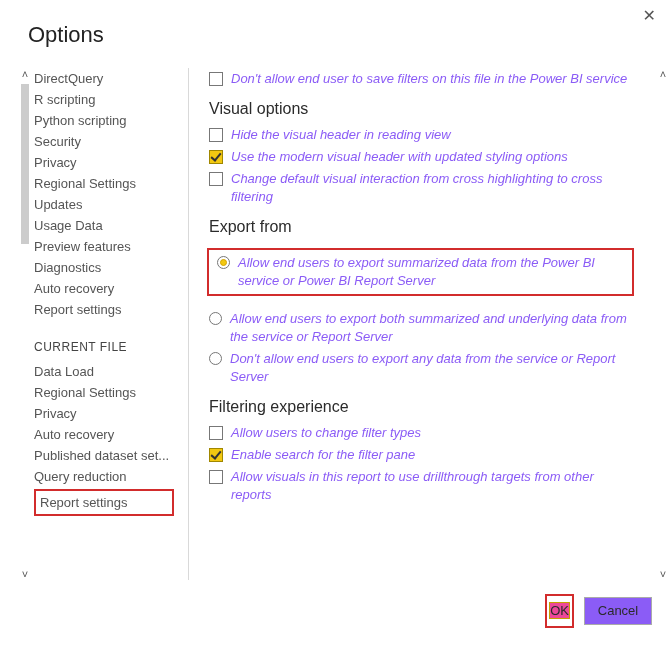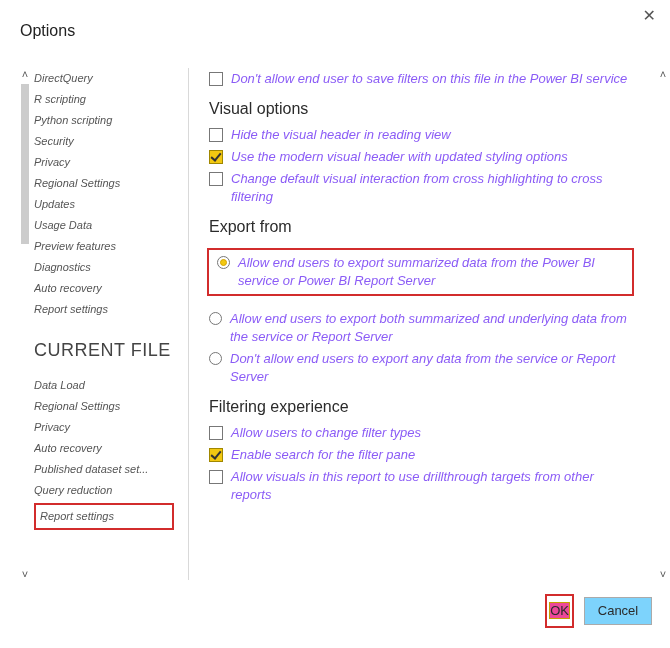--- a/index.html
+++ b/index.html
@@ -19,55 +19,54 @@
     top: 8px;
     right: 14px;
     font-size: 16px;
     color: #555;
     cursor: pointer;
     line-height: 1;
   }
   .title {
     position: absolute;
     top: 22px;
-    left: 20px;
-    font-size: 16px;
+    left: 28px;
+    font-size: 22px;
     font-weight: 400;
     color: #222;
   }
   .body {
     position: absolute;
     top: 68px;
     left: 24px;
     right: 16px;
     bottom: 68px;
     display: flex;
   }
   .sidebar {
     width: 160px;
     flex: 0 0 160px;
     position: relative;
     padding-left: 10px;
   }
   .side-item {
-    font-size: 11px;
+    font-size: 13px;
     line-height: 21px;
     color: #555;
     cursor: pointer;
     white-space: nowrap;
     overflow: hidden;
     text-overflow: ellipsis;
     max-width: 140px;
-    font-style: italic;
   }
   .section-label {
-    font-size: 18px;
+    font-size: 12px;
     color: #444;
     margin-top: 20px;
-    margin-bottom: 14px;
+    margin-bottom: 7px;
     letter-spacing: 0.5px;
   }
   .highlight-side {
     border: 2px solid #d22c2c;
     padding: 1px 4px;
     margin-top: 2px;
     max-width: 140px;
   }
   .divider {
     width: 1px;
@@ -185,21 +184,21 @@
     bottom: 20px;
     right: 18px;
     display: flex;
     gap: 10px;
     align-items: center;
   }
   .btn {
     min-width: 68px;
     height: 28px;
     border: 1px solid #aaa;
-    background: #7dd3fc;
+    background: #8b5cf6;
     font-size: 13px;
     text-align: center;
     line-height: 26px;
     cursor: pointer;
   }
   .btn-ok {
     background: #ec4899;
     border-color: #c79f00;
   }
   .ok-wrap {

